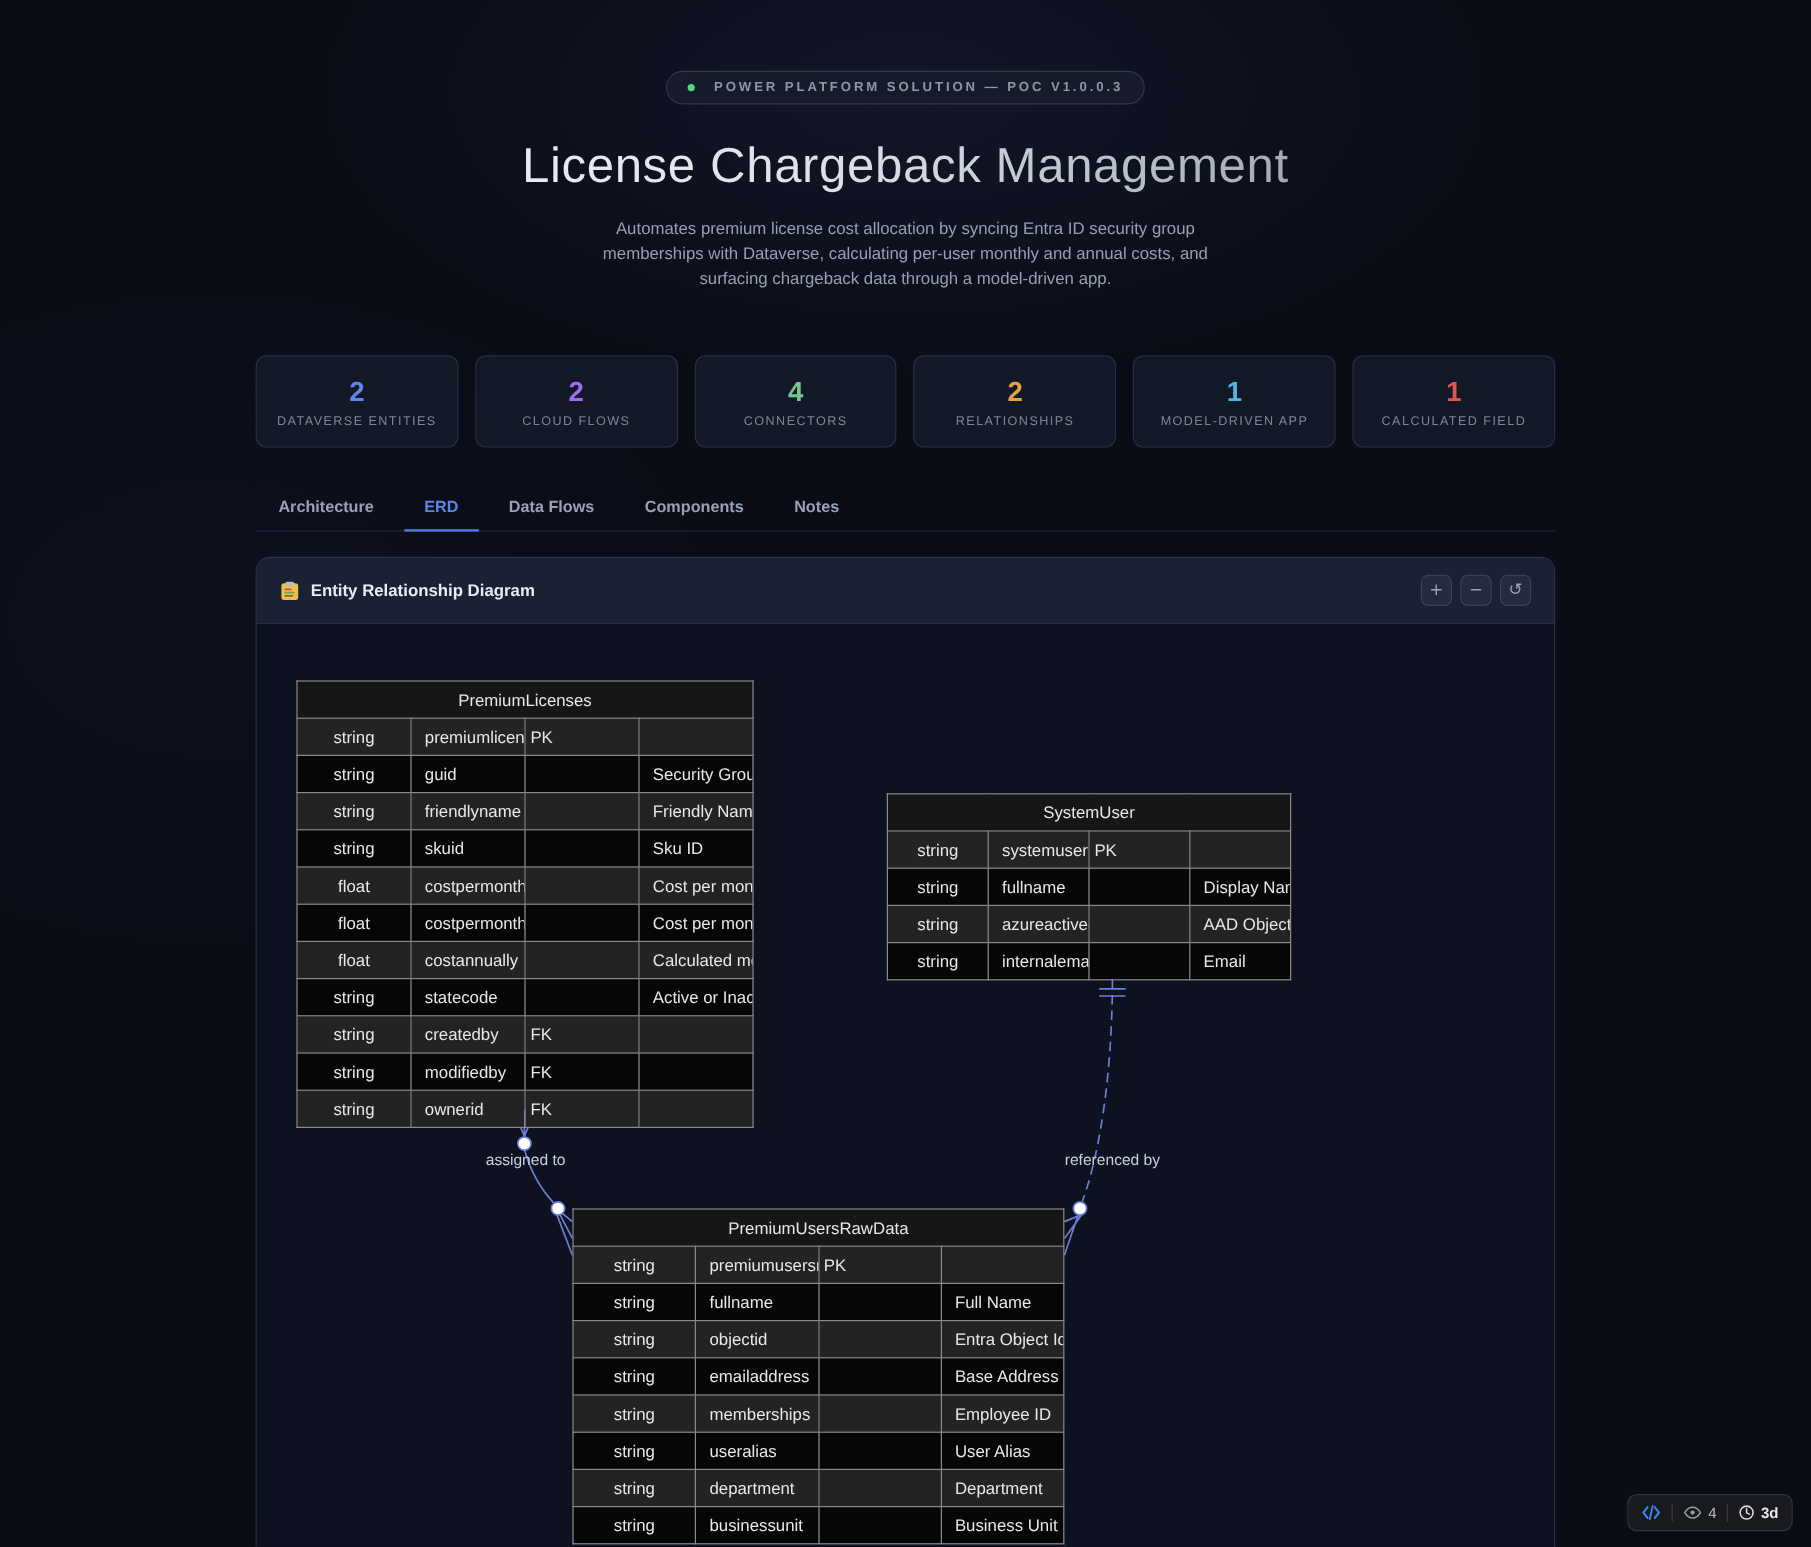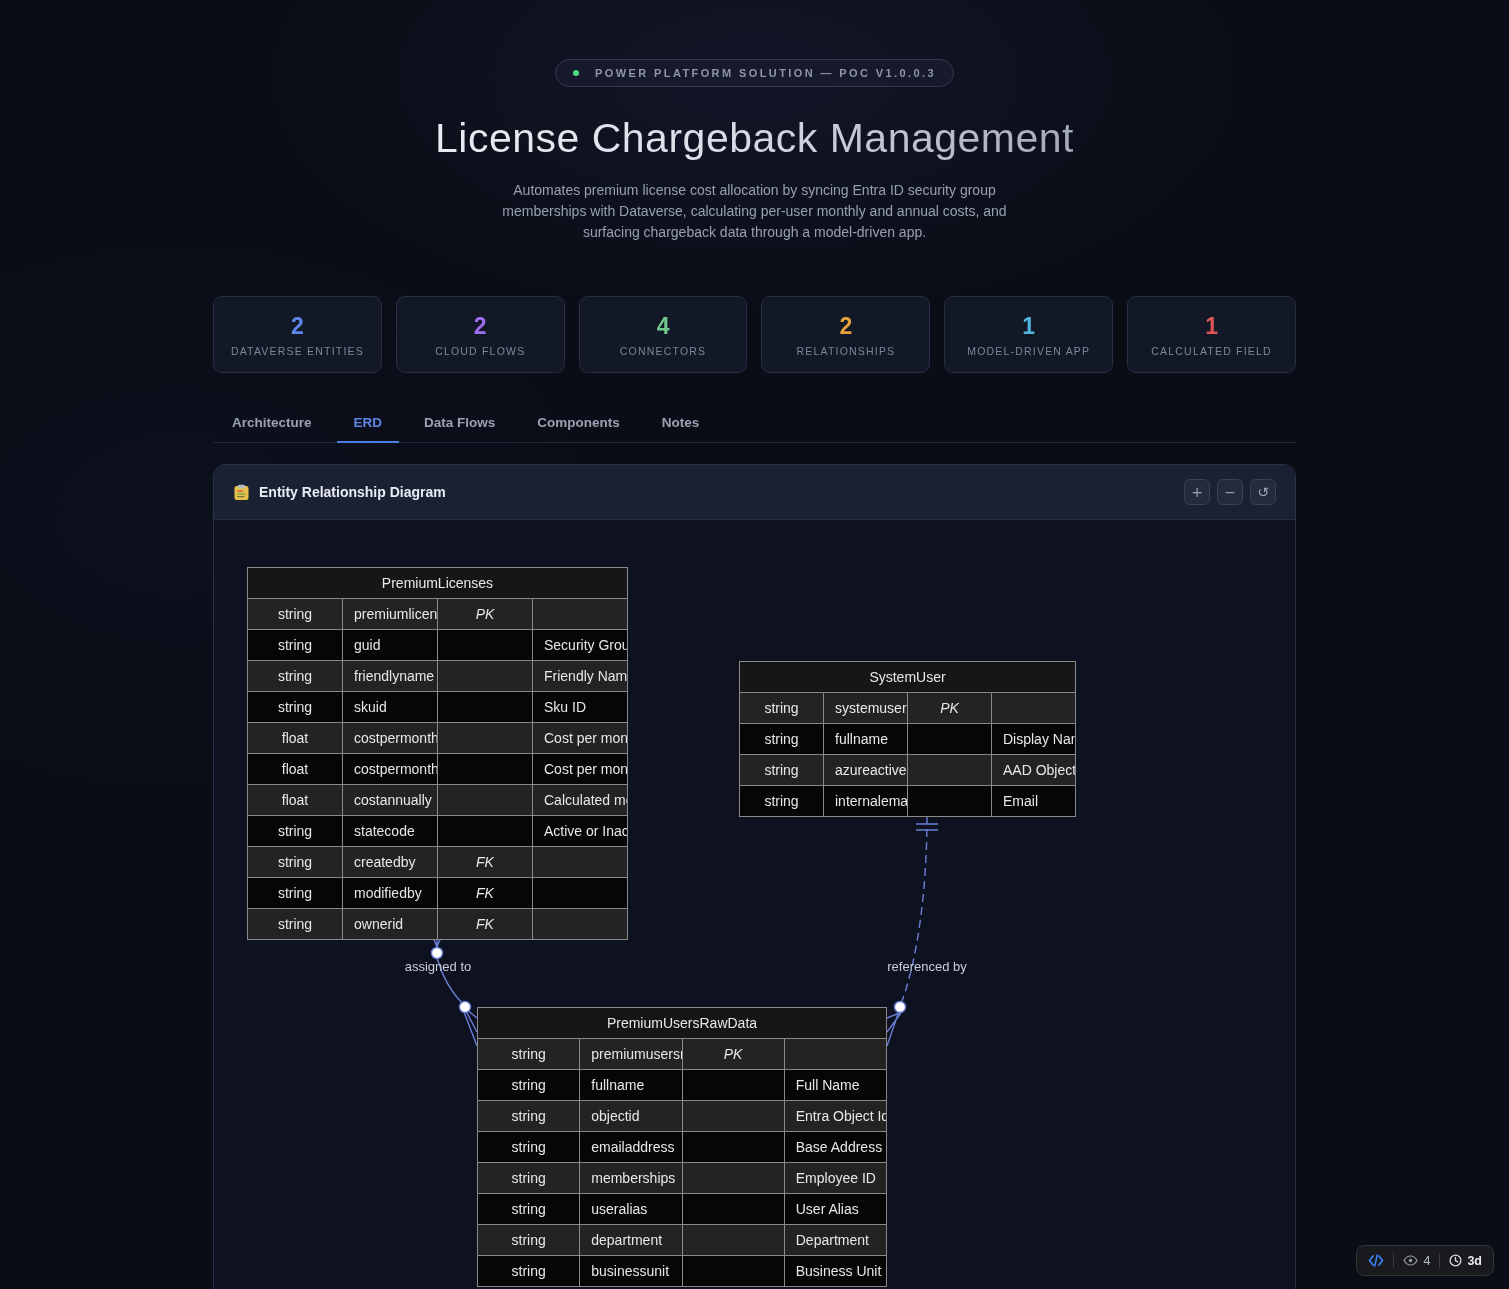--- a/index.html
+++ b/index.html
@@ -73,21 +73,21 @@
   .diagram-svg { position:absolute; left:0; top:0; z-index:1; pointer-events:none; }
 
   
   .entity { position:absolute; z-index:2; font-size:14px; color:#e8e8e8; }
   .entity table { border-collapse:collapse; width:100%; table-layout:fixed; }
   .entity th, .entity td { border:1px solid #8a8a8a; padding:5px 11px; height:31px; font-weight:normal; overflow:hidden; white-space:nowrap; }
   .entity th { background:#161616; text-align:center; }
   .entity tr.alt-a td { background:#232323; }
   .entity tr.alt-b td { background:#060606; }
   .entity .c-type { width:52px; text-align:center; }
-  .entity .c-key  { width:30px; text-align:center; padding:5px 4px;font-style:italic; }
+  .entity .c-key  { width:30px; padding:5px 4px; }
   #ent0 { left:33px;  top:47px;  width:381px; }
   #ent1 { left:525px; top:141px; width:337px; }
   #ent2 { left:263px; top:487px; width:410px; }
   #ent0 .c-name { width:133px; }
   #ent1 .c-name { width:190px; }
   #ent2 .c-name { width:157px; }
 
   .rel-label { font-size:13px; fill:#c9cfd9; font-family:"Liberation Sans",sans-serif; }
 
   

